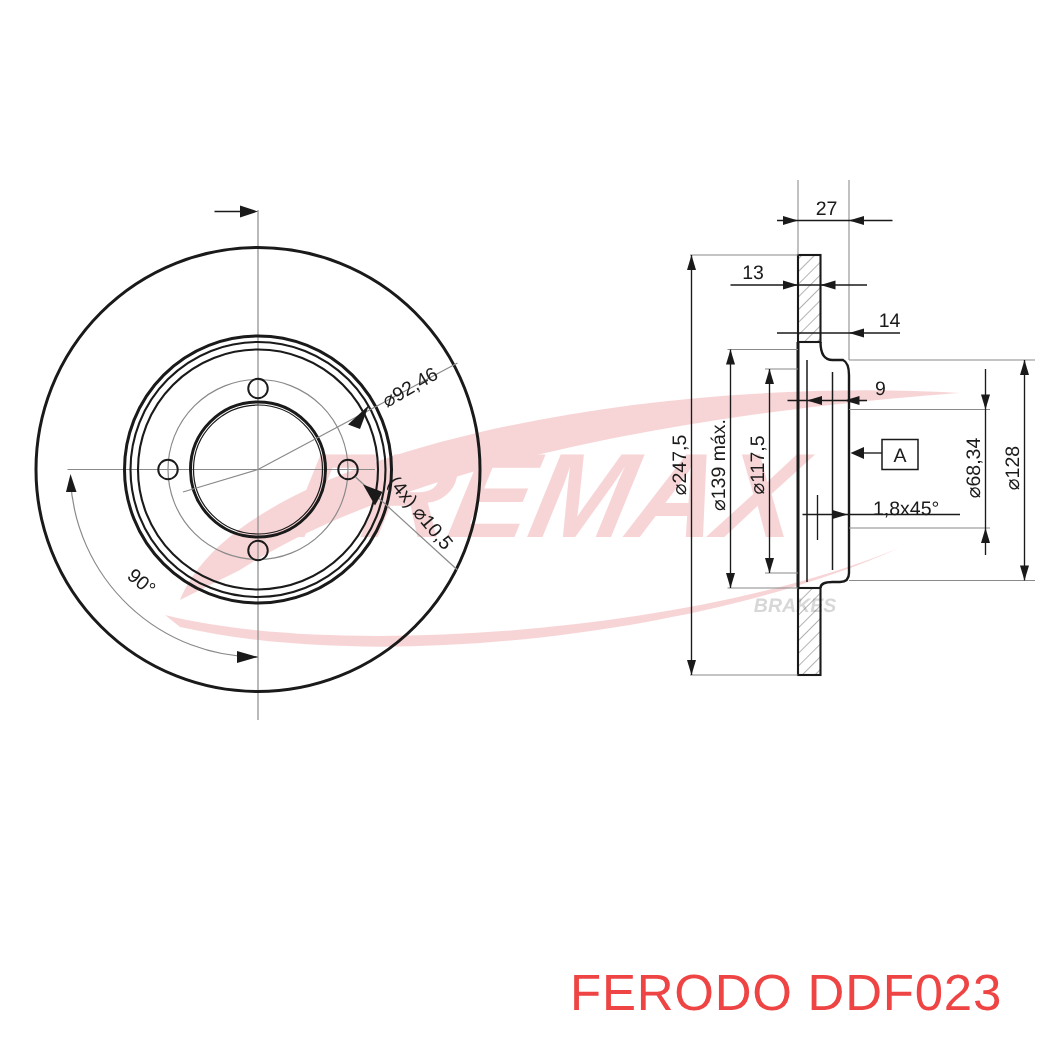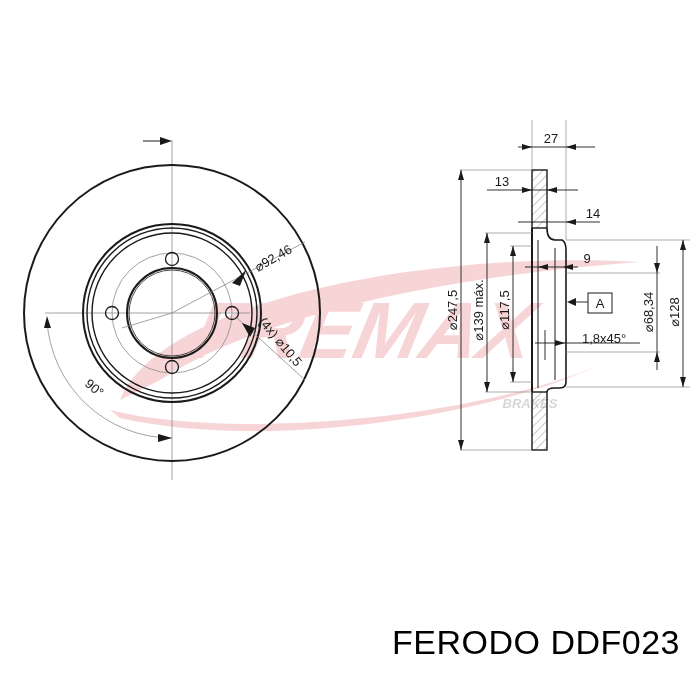--- a/index.html
+++ b/index.html
@@ -1,18 +1,18 @@
 <!DOCTYPE html>
 <html><head>
   <meta charset="utf-8">
   <style>
     html, body { margin: 0; padding: 0; background: #ffffff; }
     body { width: 700px; height: 700px; position: relative; overflow: hidden; font-family: "Liberation Sans", sans-serif; }
     #drawing { position: absolute; left: 0; top: 0; width: 700px; height: 700px; }
-    .caption { position: absolute; left: 380px; top: 623px; width: 312px; text-align: center; font-family: "Liberation Sans", sans-serif; font-size: 34px; color: #000000; letter-spacing: 0.5px; }
+    .caption { position: absolute; left: 380px; top: 643px; width: 312px; text-align: left; font-family: "Liberation Sans", sans-serif; font-size: 34px; color: #ef4444; letter-spacing: 0.5px; }
     svg text { font-family: "Liberation Sans", sans-serif; }
   </style>
 </head>
 <body>
 
 <svg id="drawing" viewBox="0 0 700 700" xmlns="http://www.w3.org/2000/svg">
 
   <g opacity="0.55">
     <path d="M120,400 C160,300 430,250 640,262 C560,268 300,290 160,380 Z" fill="#f2b3b6"></path>
     <path d="M110,410 C230,440 470,420 600,365 C480,420 260,450 120,418 Z" fill="#f2b3b6"></path>

